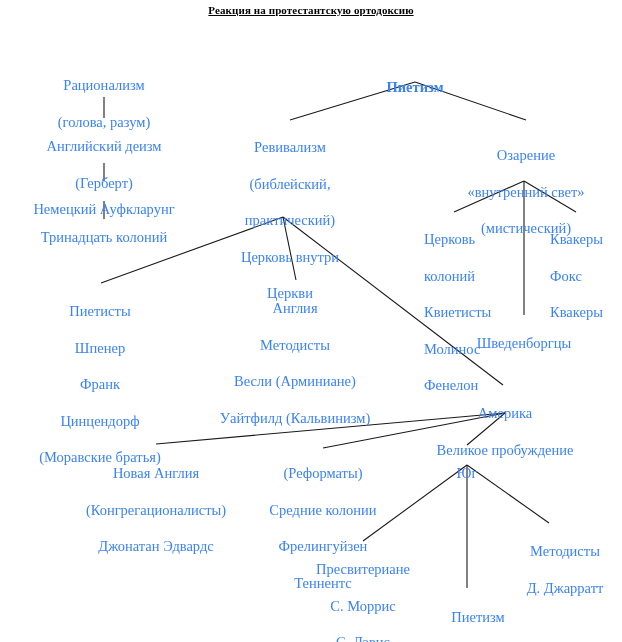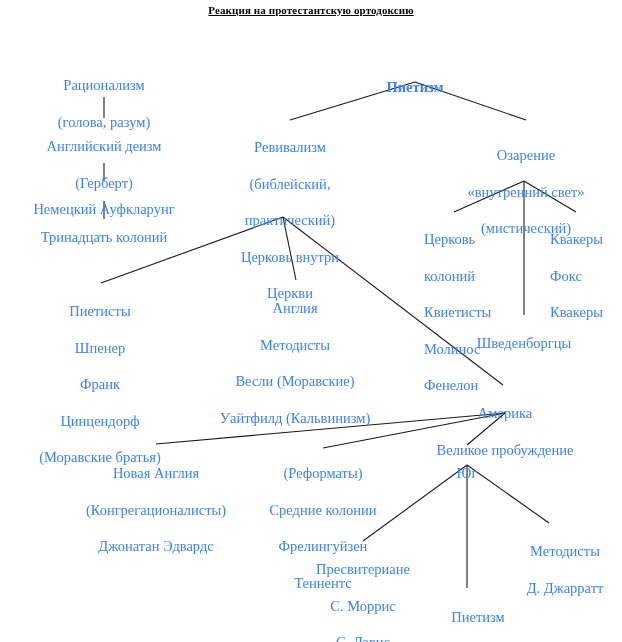--- a/index.html
+++ b/index.html
@@ -137,21 +137,21 @@
     <span class="node-line">Пиетисты</span>
     <span class="node-line">Шпенер</span>
     <span class="node-line">Франк</span>
     <span class="node-line">Цинцендорф</span>
     <span class="node-line">(Моравские братья)</span>
   </div>
 
   <div class="node n" style="left:295px; top:281px;">
     <span class="node-line">Англия</span>
     <span class="node-line">Методисты</span>
-    <span class="node-line">Весли (Моравские)</span>
+    <span class="node-line">Весли (Арминиане)</span>
     <span class="node-line">Уайтфилд (Кальвинизм)</span>
   </div>
 
   <div class="node n" style="left:524px; top:316px;">
     <span class="node-line">Шведенборгцы</span>
   </div>
 
   <div class="node n" style="left:505px; top:386px;">
     <span class="node-line">Америка</span>
     <span class="node-line">Великое пробуждение</span>

